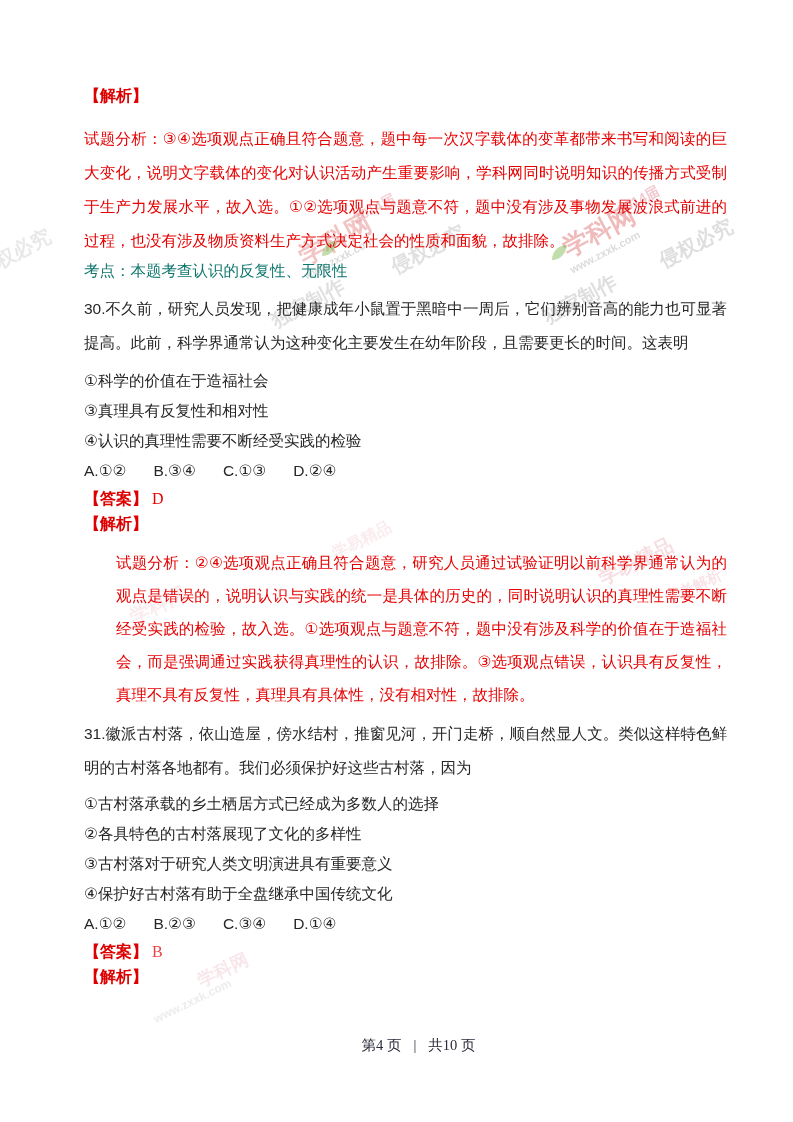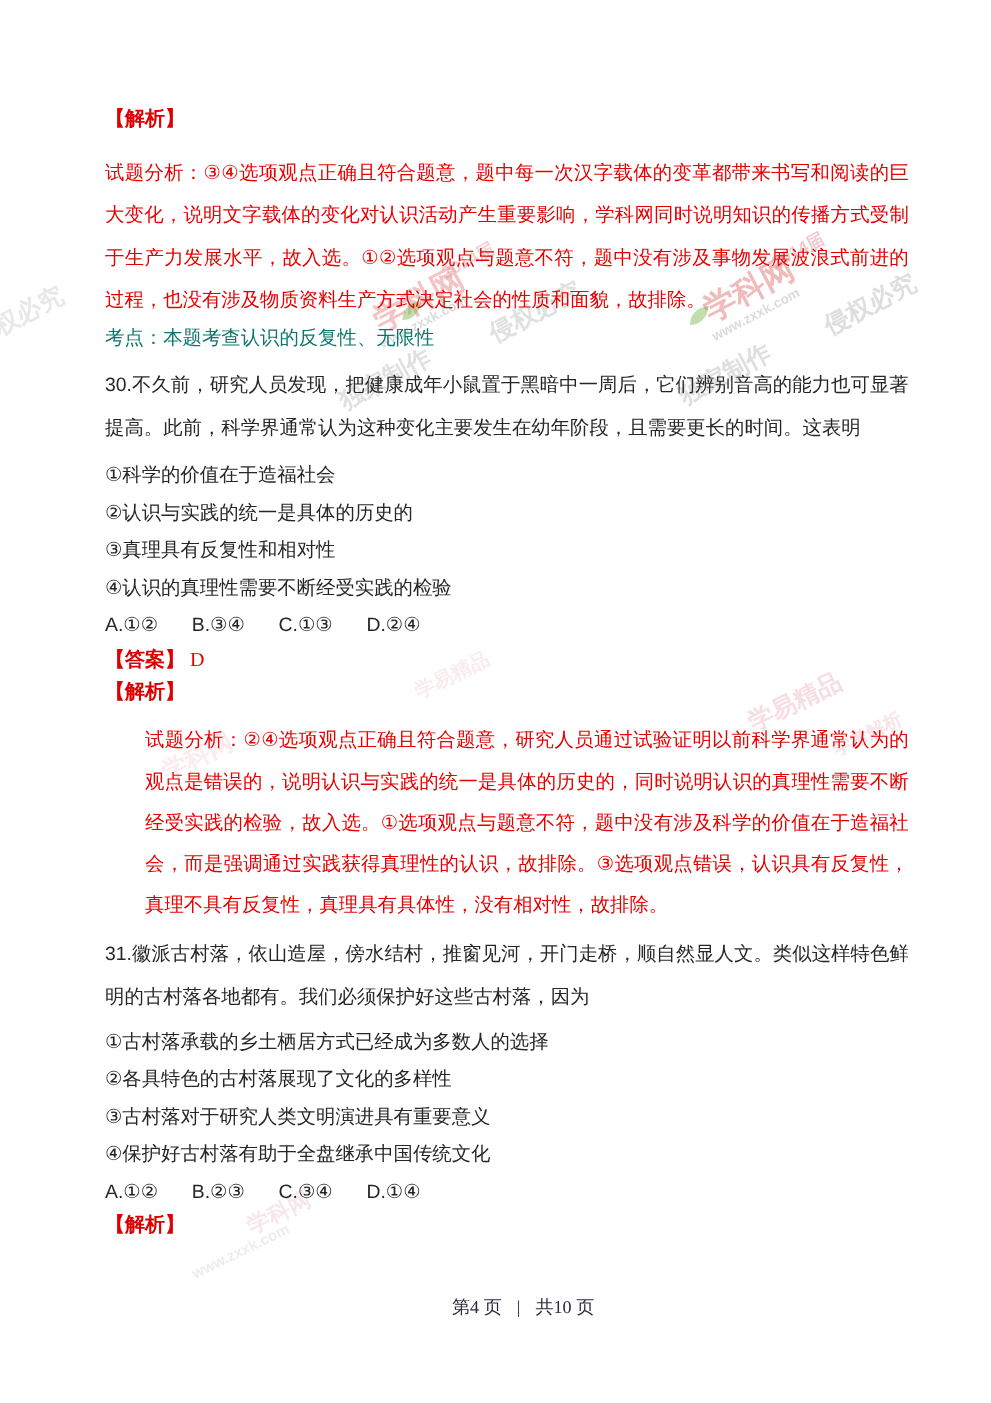--- a/index.html
+++ b/index.html
@@ -136,21 +136,20 @@
 
   <div class="content">
 
     <p class="section-label">【解析】</p>
     <p class="red-body">试题分析：③④选项观点正确且符合题意，题中每一次汉字载体的变革都带来书写和阅读的巨大变化，说明文字载体的变化对认识活动产生重要影响，学科网同时说明知识的传播方式受制于生产力发展水平，故入选。①②选项观点与题意不符，题中没有涉及事物发展波浪式前进的过程，也没有涉及物质资料生产方式决定社会的性质和面貌，故排除。</p>
     <p class="red-focus focus-gap">考点：本题考查认识的反复性、无限性</p>
 
     <p class="stem">30.不久前，研究人员发现，把健康成年小鼠置于黑暗中一周后，它们辨别音高的能力也可显著提高。此前，科学界通常认为这种变化主要发生在幼年阶段，且需要更长的时间。这表明</p>
     <div class="options">
       <p class="option-line">①科学的价值在于造福社会</p>
-      <p class="option-line">②认识与实践的统一是具体的历史的</p>
       <p class="option-line">③真理具有反复性和相对性</p>
       <p class="option-line">④认识的真理性需要不断经受实践的检验</p>
     </div>
     <div class="choices-row">
       <span>A.①②</span>
       <span>B.③④</span>
       <span>C.①③</span>
       <span>D.②④</span>
     </div>
     <p class="answer-line">
@@ -165,20 +164,23 @@
       <p class="option-line">②各具特色的古村落展现了文化的多样性</p>
       <p class="option-line">③古村落对于研究人类文明演进具有重要意义</p>
       <p class="option-line">④保护好古村落有助于全盘继承中国传统文化</p>
     </div>
     <div class="choices-row">
       <span>A.①②</span>
       <span>B.②③</span>
       <span>C.③④</span>
       <span>D.①④</span>
     </div>
+    <p class="answer-line answer-indent answer-faded">
+      <span class="section-label">【答案】</span><span class="answer-letter">B</span>
+    </p>
     <p class="section-label analysis-label-3">【解析】</p>
 
   </div>
 
   <div class="footer">
     <span>第4 页</span><span>|</span><span>共10 页</span>
   </div>
 
 </div>
 

